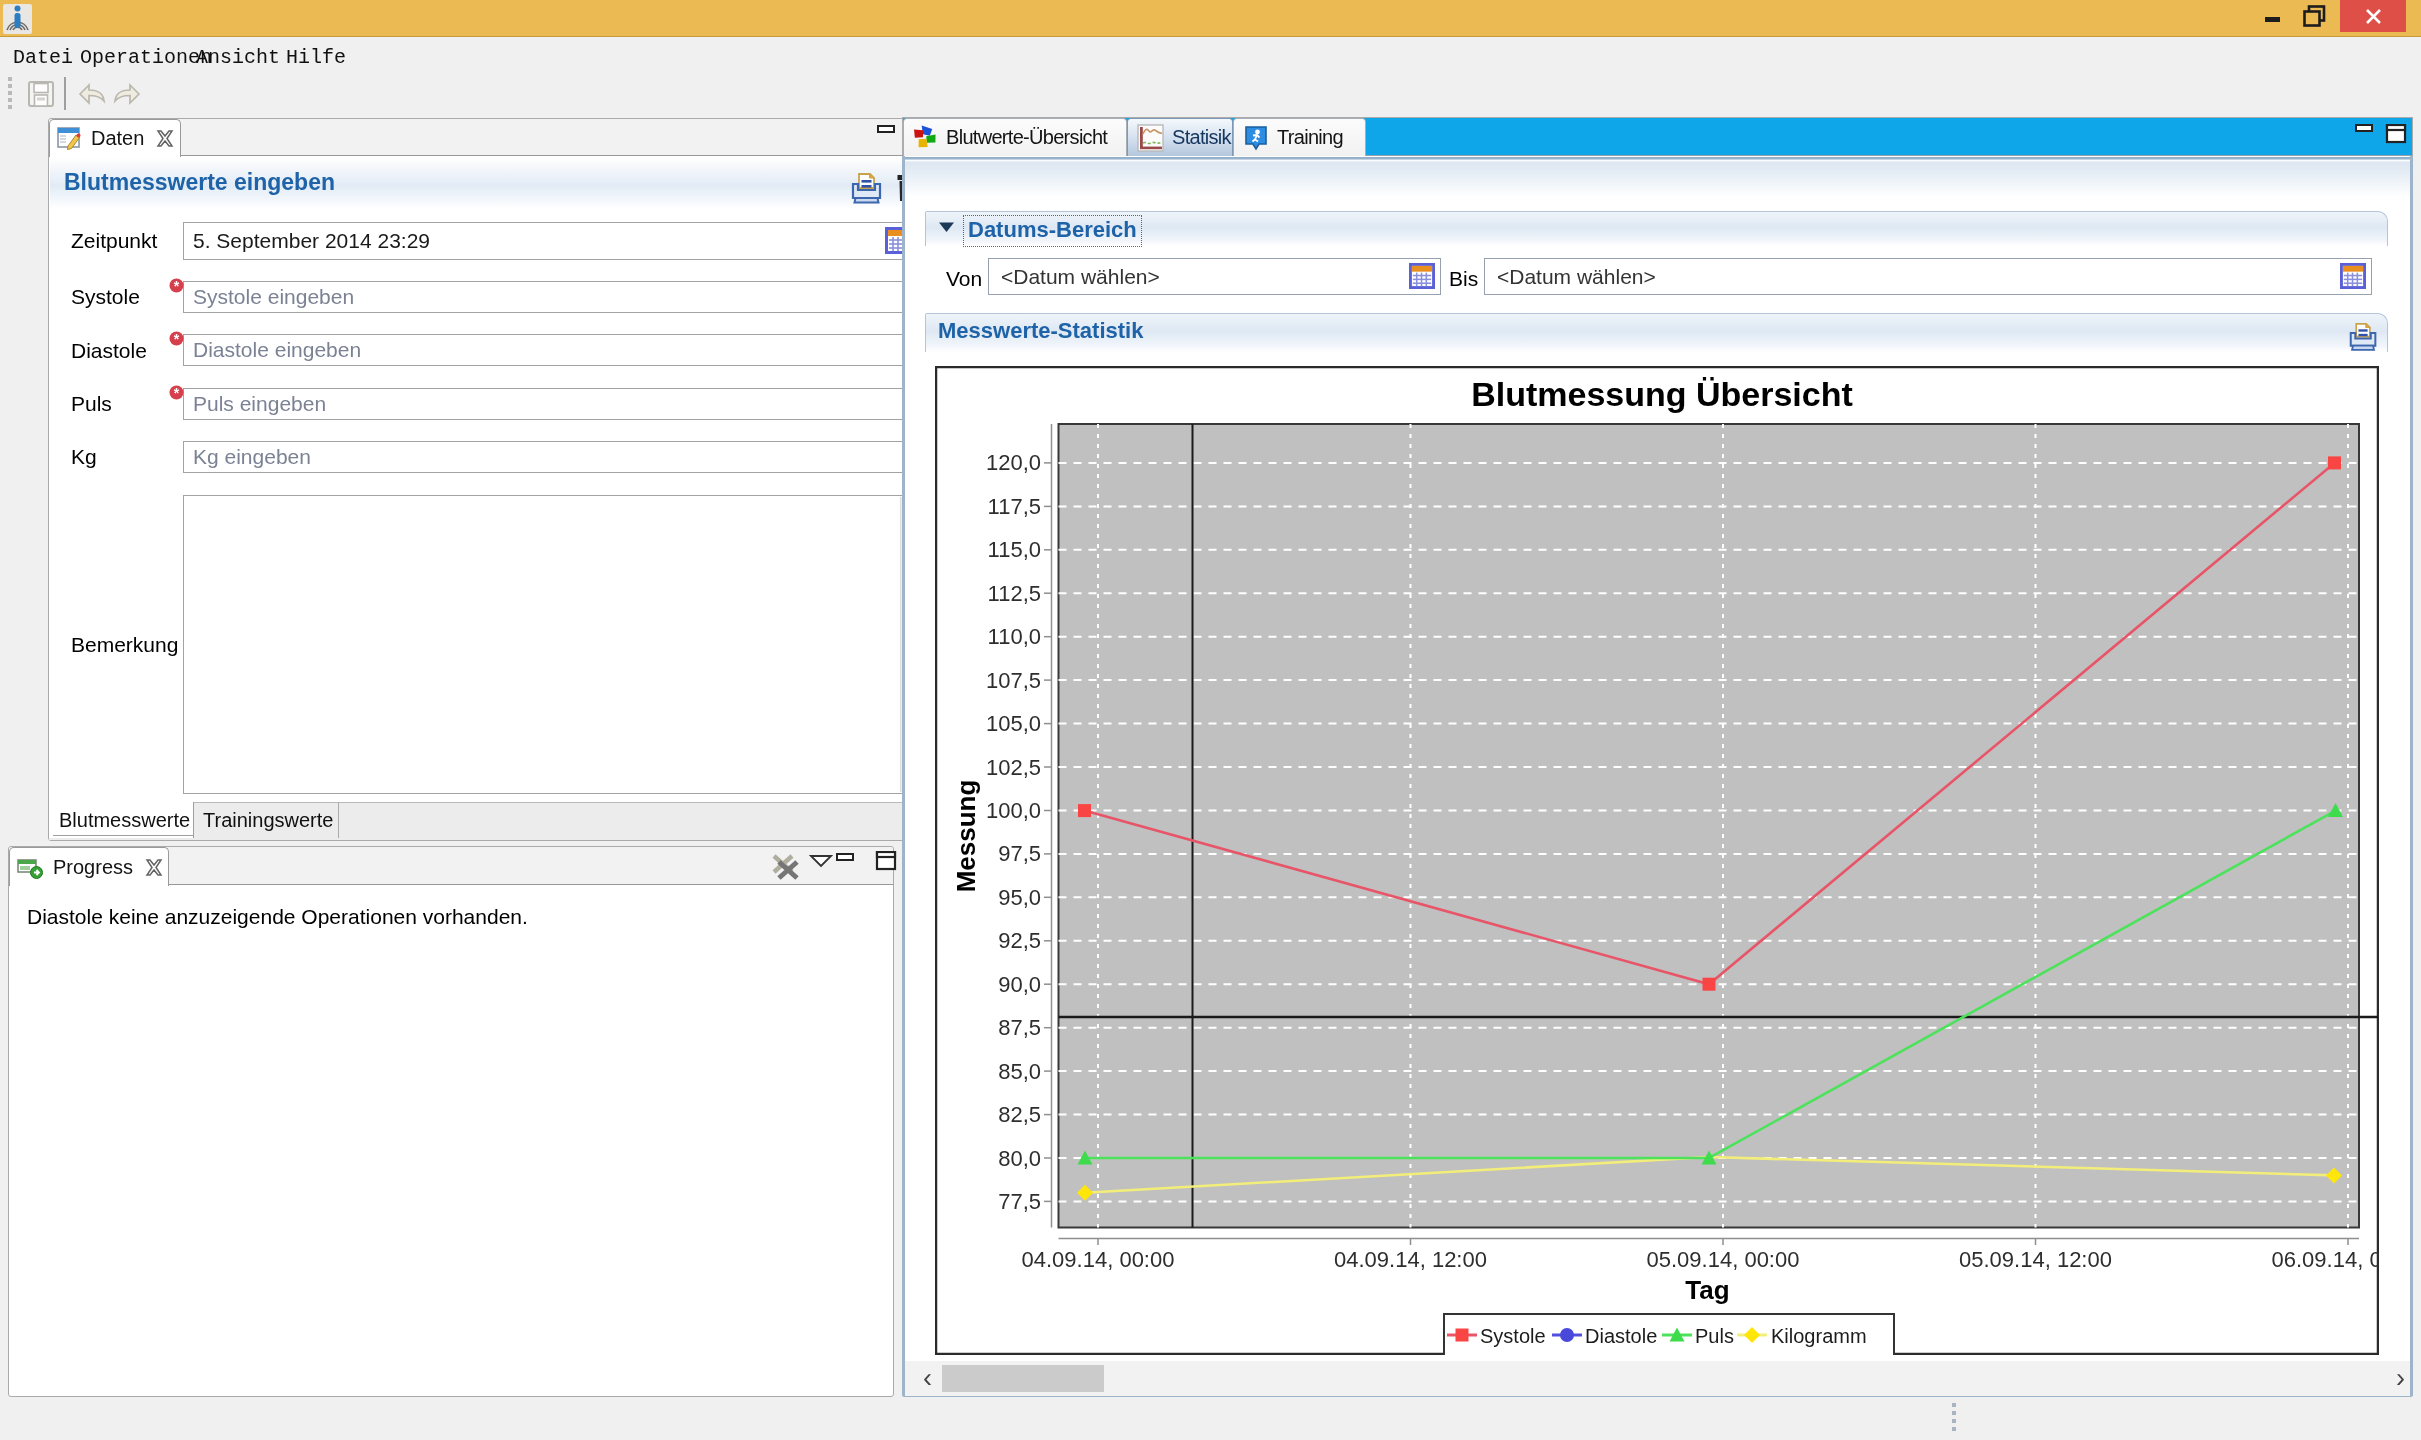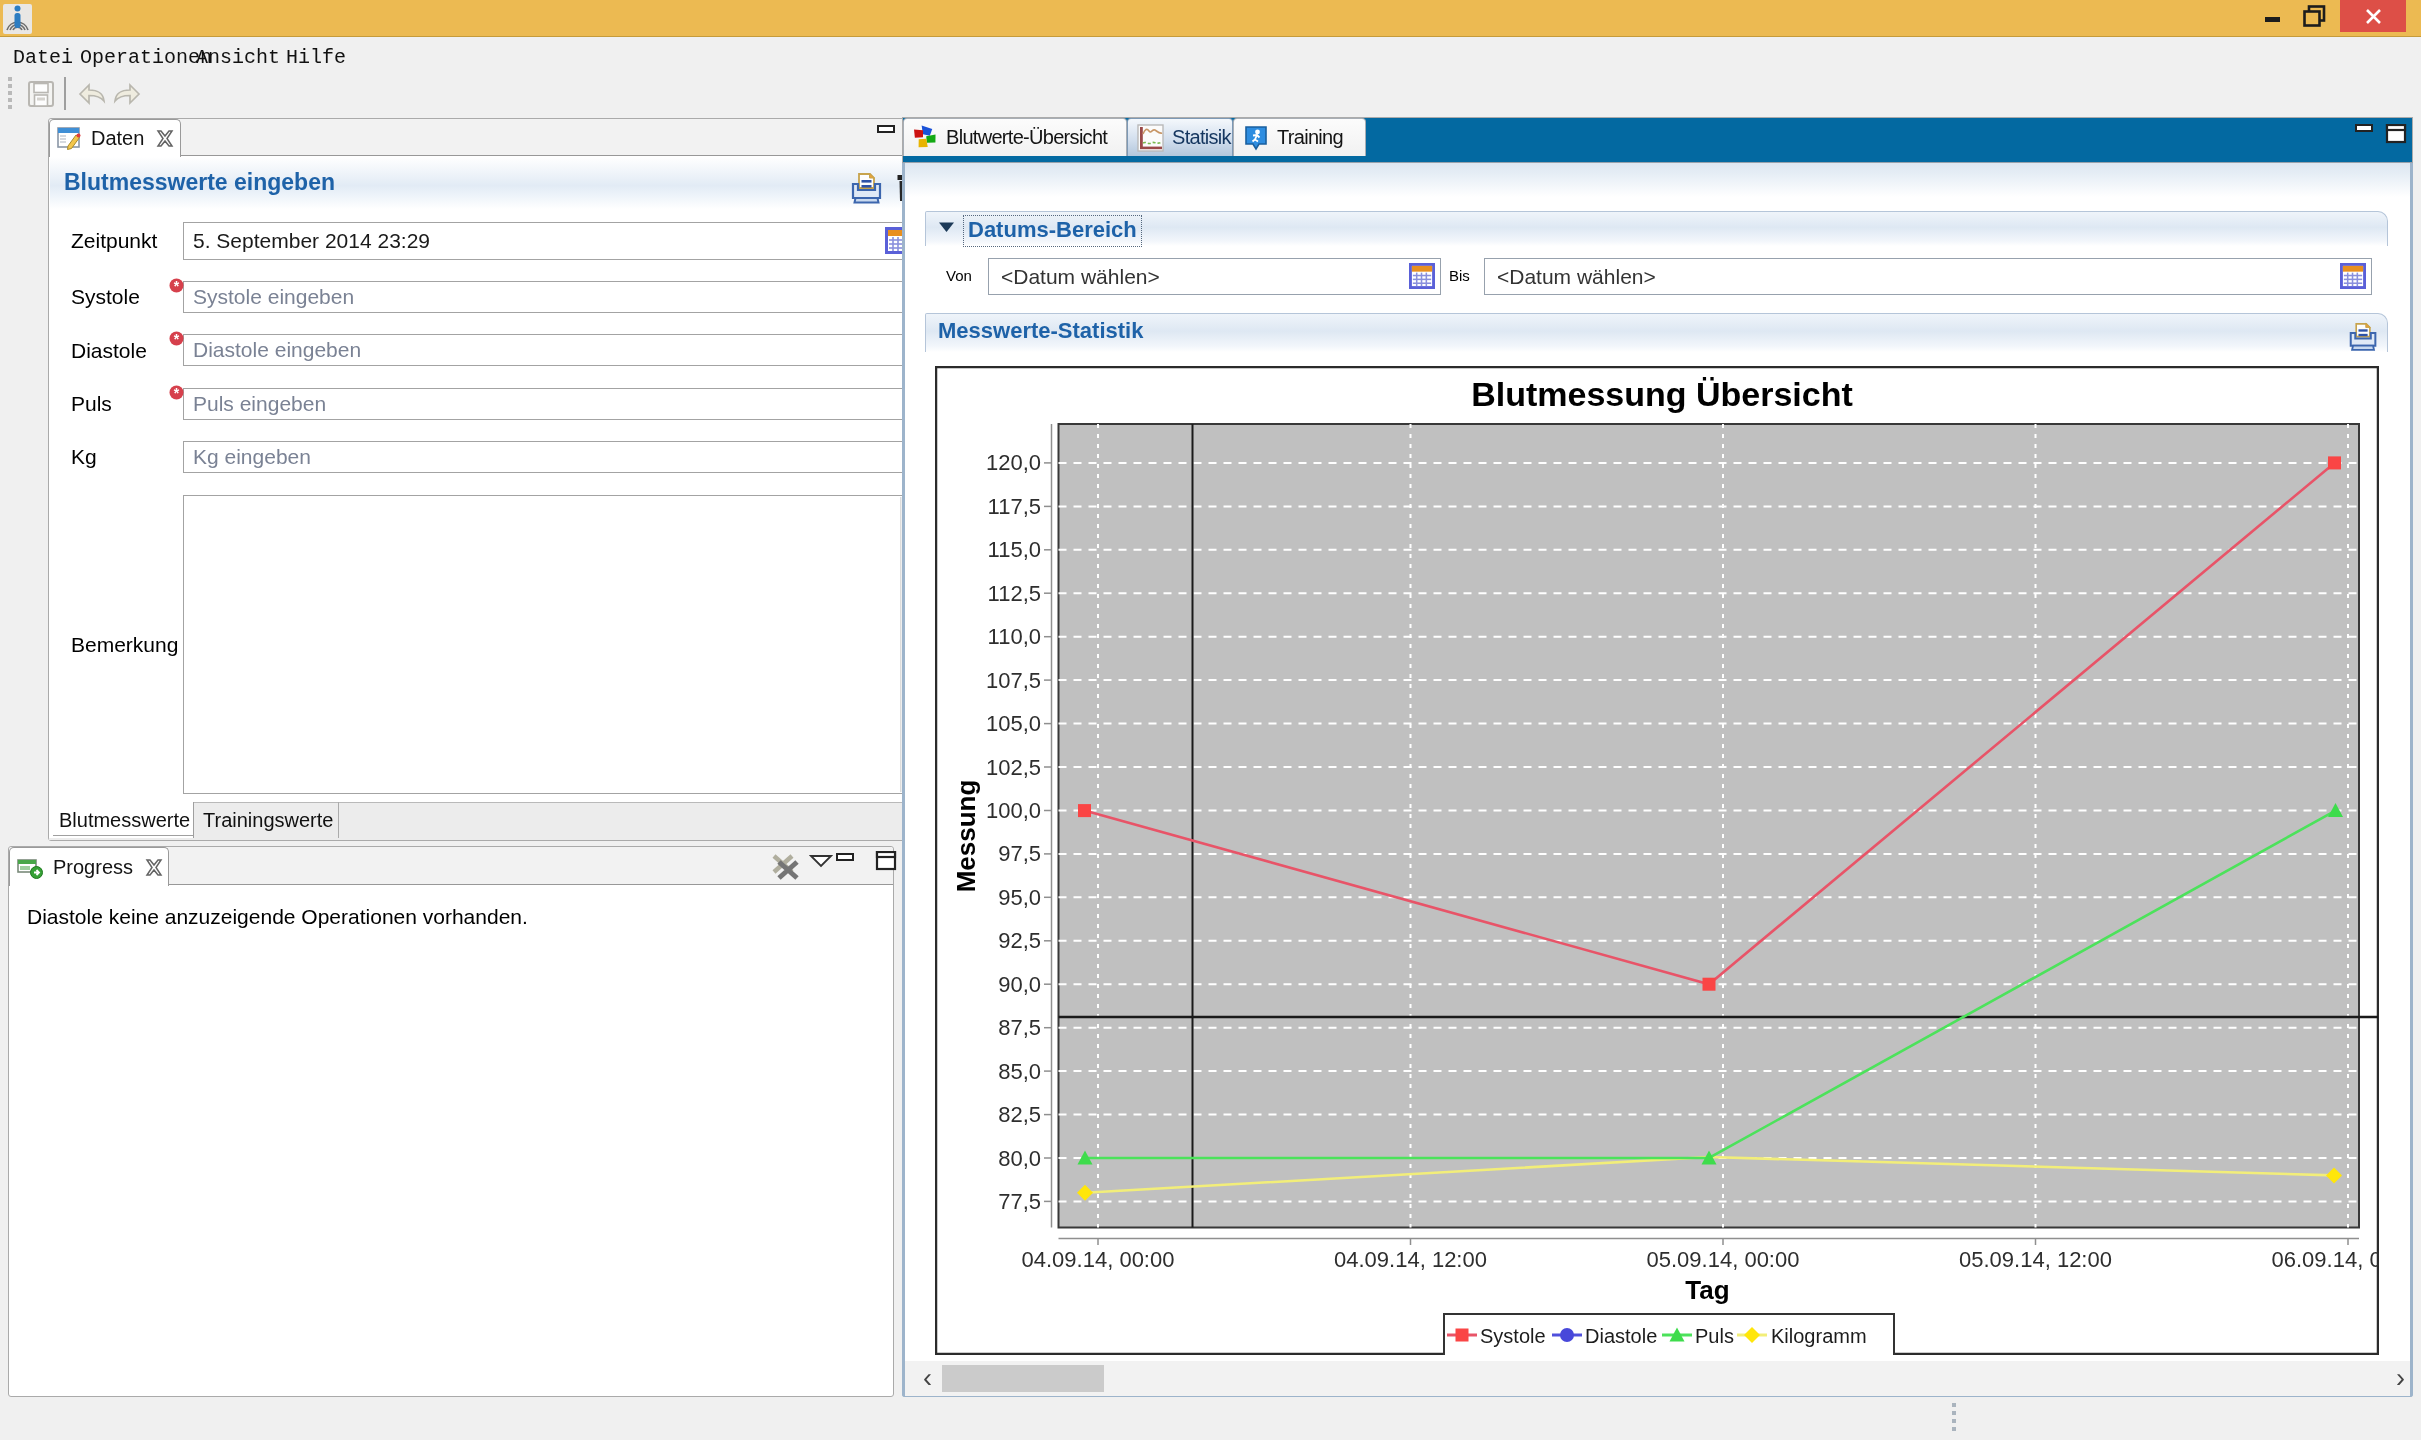--- a/index.html
+++ b/index.html
@@ -54,36 +54,36 @@
 
 #progress { left:8px; top:846px; width:886px; height:551px; border-radius:3px; }
 #prog-tabrow { position:absolute; left:0; top:0; width:884px; height:38px;
   background:#f2f2f2; border-bottom:1px solid #989898; border-radius:3px 3px 0 0; }
 #prog-tab { left:0; top:0; width:160px; height:39px; border-color:#9a9a9a; background:#fff; }
 #prog-text { position:absolute; left:18px; top:58px; font-size:21px; color:#000; }
 
 
 #right { position:absolute; left:902px; top:118px; width:1511px; height:1279px;
   background:#fff; border:3px solid #9db4cb; border-top:none; border-radius:0 0 3px 3px; }
-#rtabrow { position:absolute; left:902px; top:117px; width:1511px; height:46px; background:#0369a1;
+#rtabrow { position:absolute; left:902px; top:117px; width:1511px; height:39px; background:#0ea5e9;
   border:1px solid #ababab; border-bottom:1px solid #98a1ab; }
 .rtab { position:absolute; top:0; height:38px; background:linear-gradient(#fcfcfc,#f1f1f1);
   border:1px solid #a8aeb5; border-bottom:none; border-radius:4px 4px 0 0;
   display:flex; align-items:center; font-size:20px; letter-spacing:-0.7px; color:#141414; white-space:nowrap; }
 #rtab2 { background:linear-gradient(#f4f8fc 0%, #d3dfee 55%, #b3c7dc 100%);
   border-color:#7d99b5; color:#15365f; }
 #rcontent { position:absolute; left:905px; top:157px; width:1505px; height:1237px; background:#fff; }
 #topband { position:absolute; left:0; top:0; width:1505px; height:40px;
   background:linear-gradient(#8fadc8 0%, #9ab5cf 5%, #ffffff 8%, #dde6f1 13%, #e5edf5 40%, #ffffff 100%); }
 
 .section { position:absolute; left:20px; width:1463px; height:36px;
   border:1px solid #b5c5d9; border-radius:2px 10px 0 0;
   background:linear-gradient(#eff4fa 0%, #dee8f3 45%, #f2f6fb 85%, #ffffff 100%); border-bottom:none; }
 .sectitle { font-size:22px; font-weight:bold; color:#1e62a8; }
-.dlabel { position:absolute; font-size:15px; color:#000; }
+.dlabel { position:absolute; font-size:21px; color:#000; }
 .dfield { position:absolute; background:#fff; border:1px solid #97a1ad; font-size:21px; color:#333;
   display:flex; align-items:center; padding-left:12px; }
 
 
 #chartbox { position:absolute; left:935px; top:366px; }
 
 
 #hscroll { position:absolute; left:0; top:1204px; width:1505px; height:35px; background:#f2f2f2; }
 #hthumb { position:absolute; left:37px; top:4px; width:162px; height:27px; background:#cbcbcb; }
 .sarrow { position:absolute; top:2px; font-size:27px; color:#444; }

